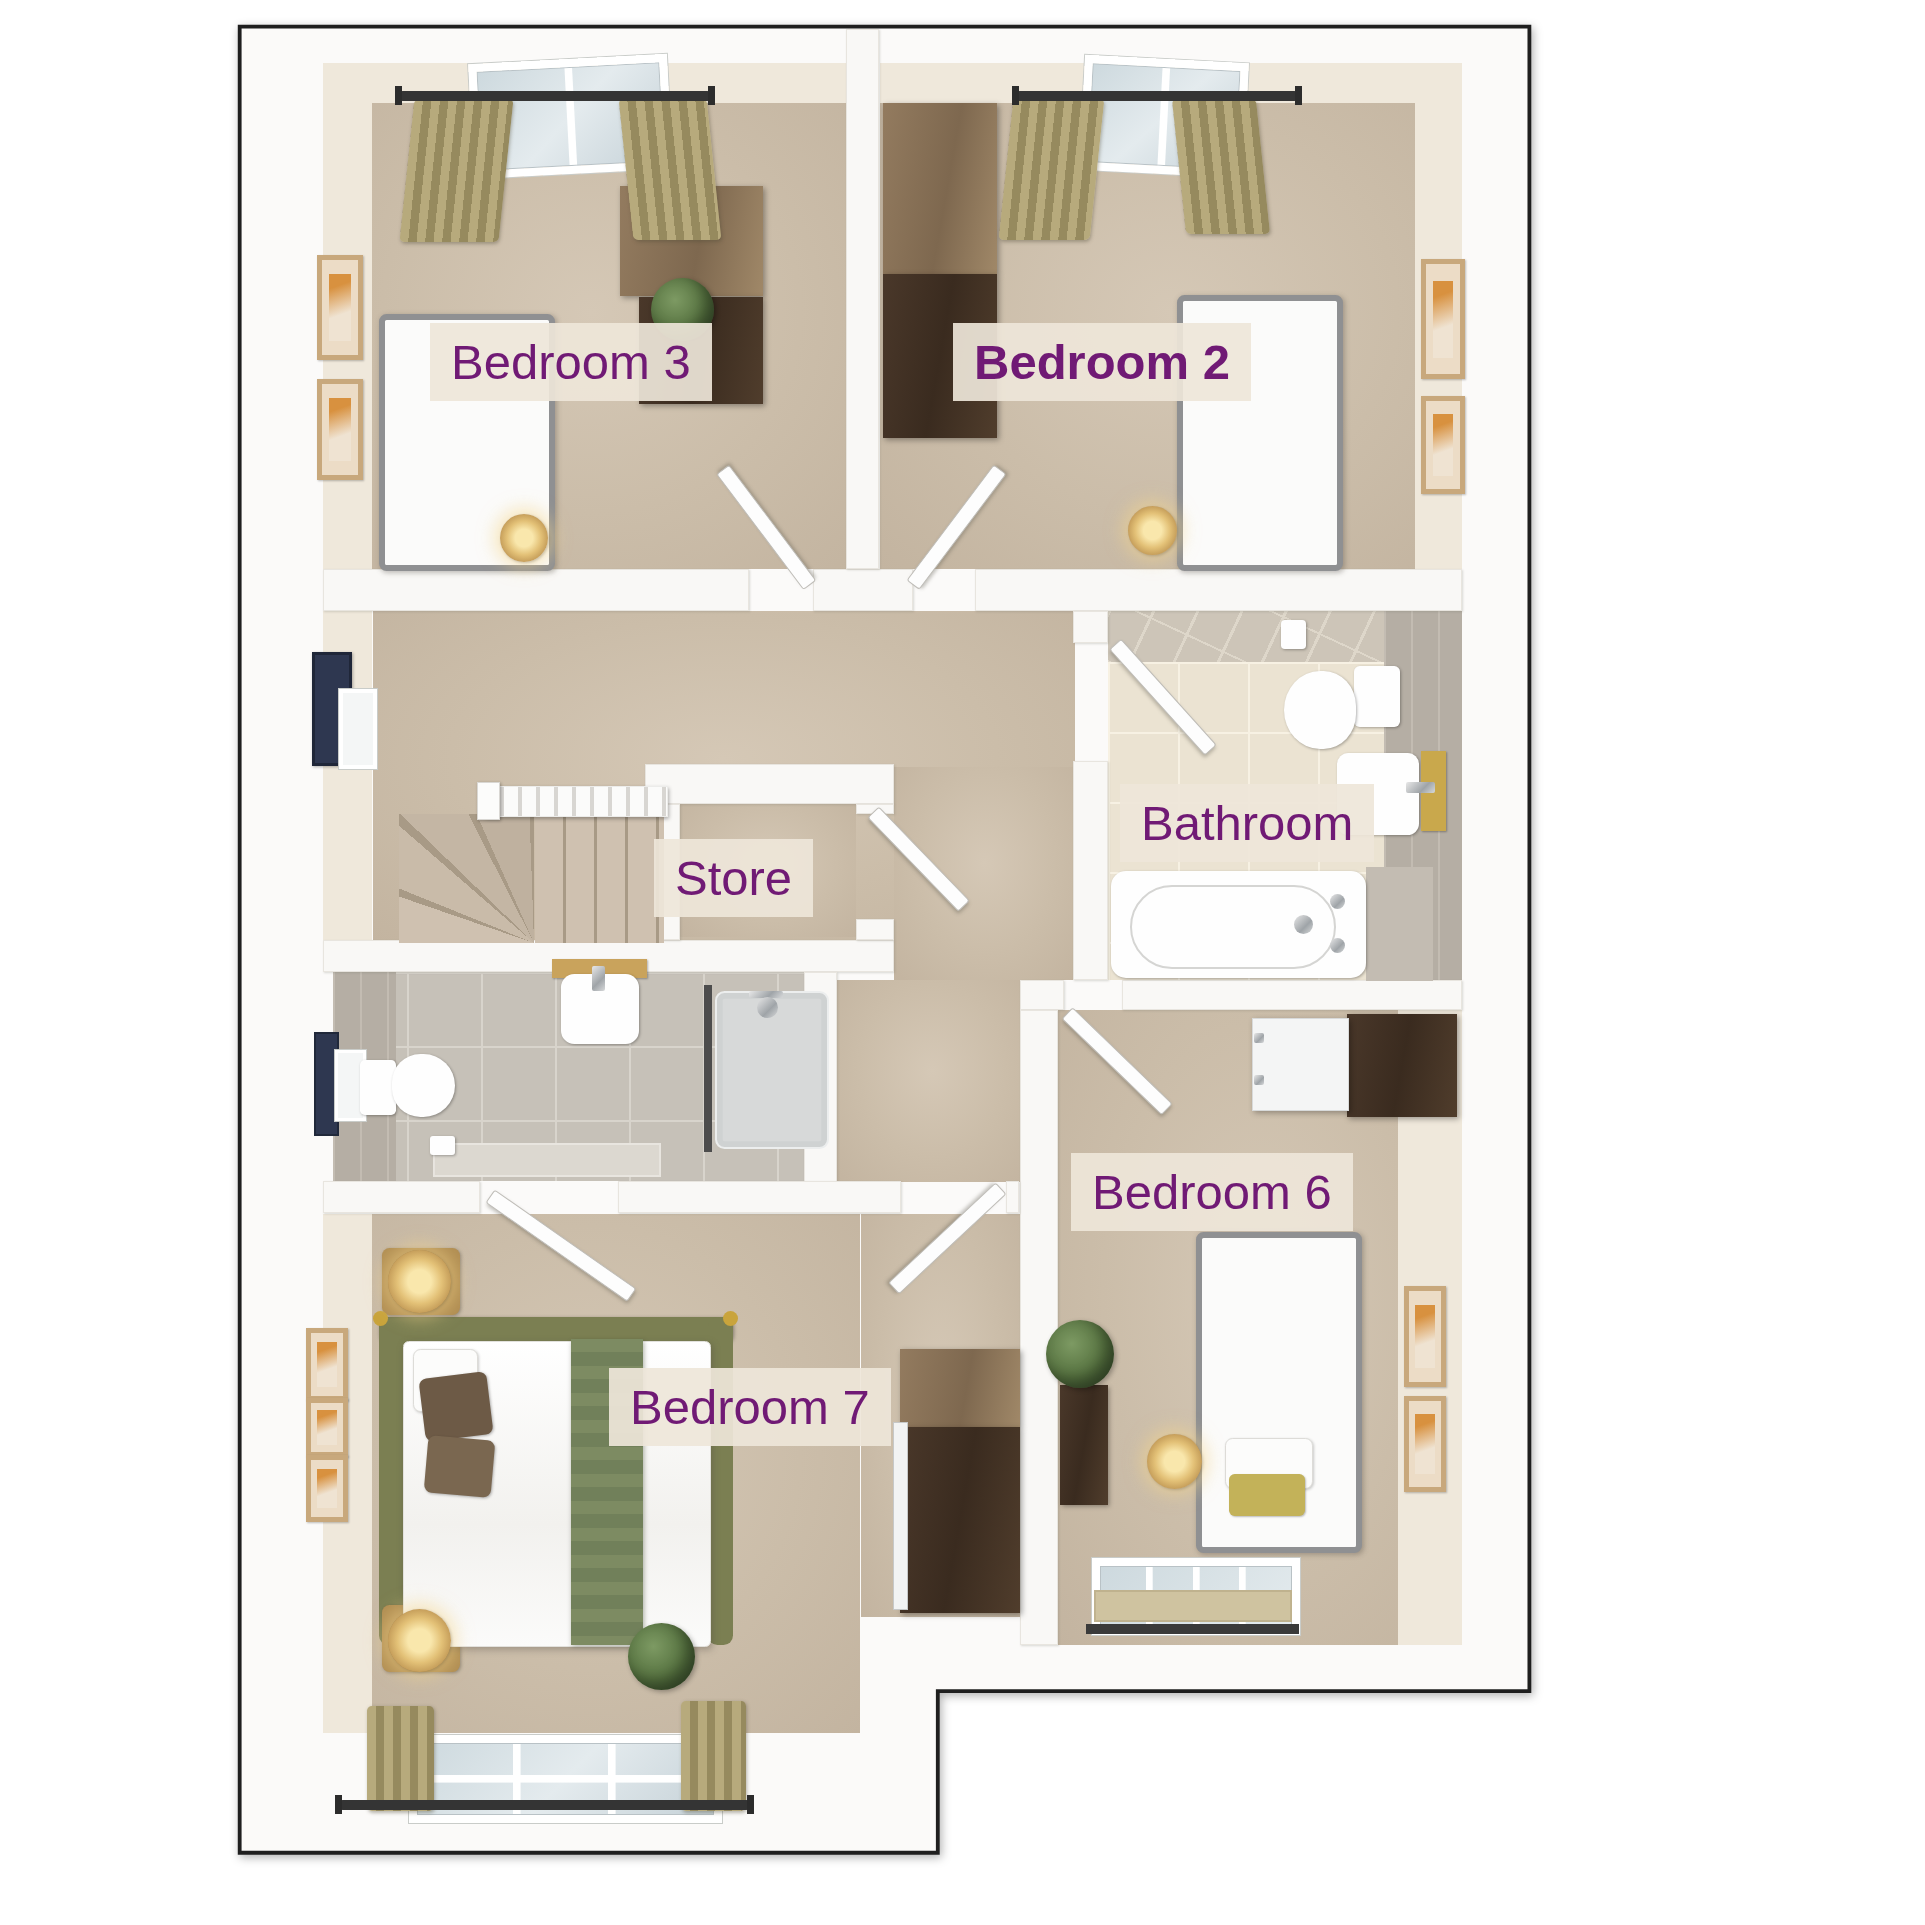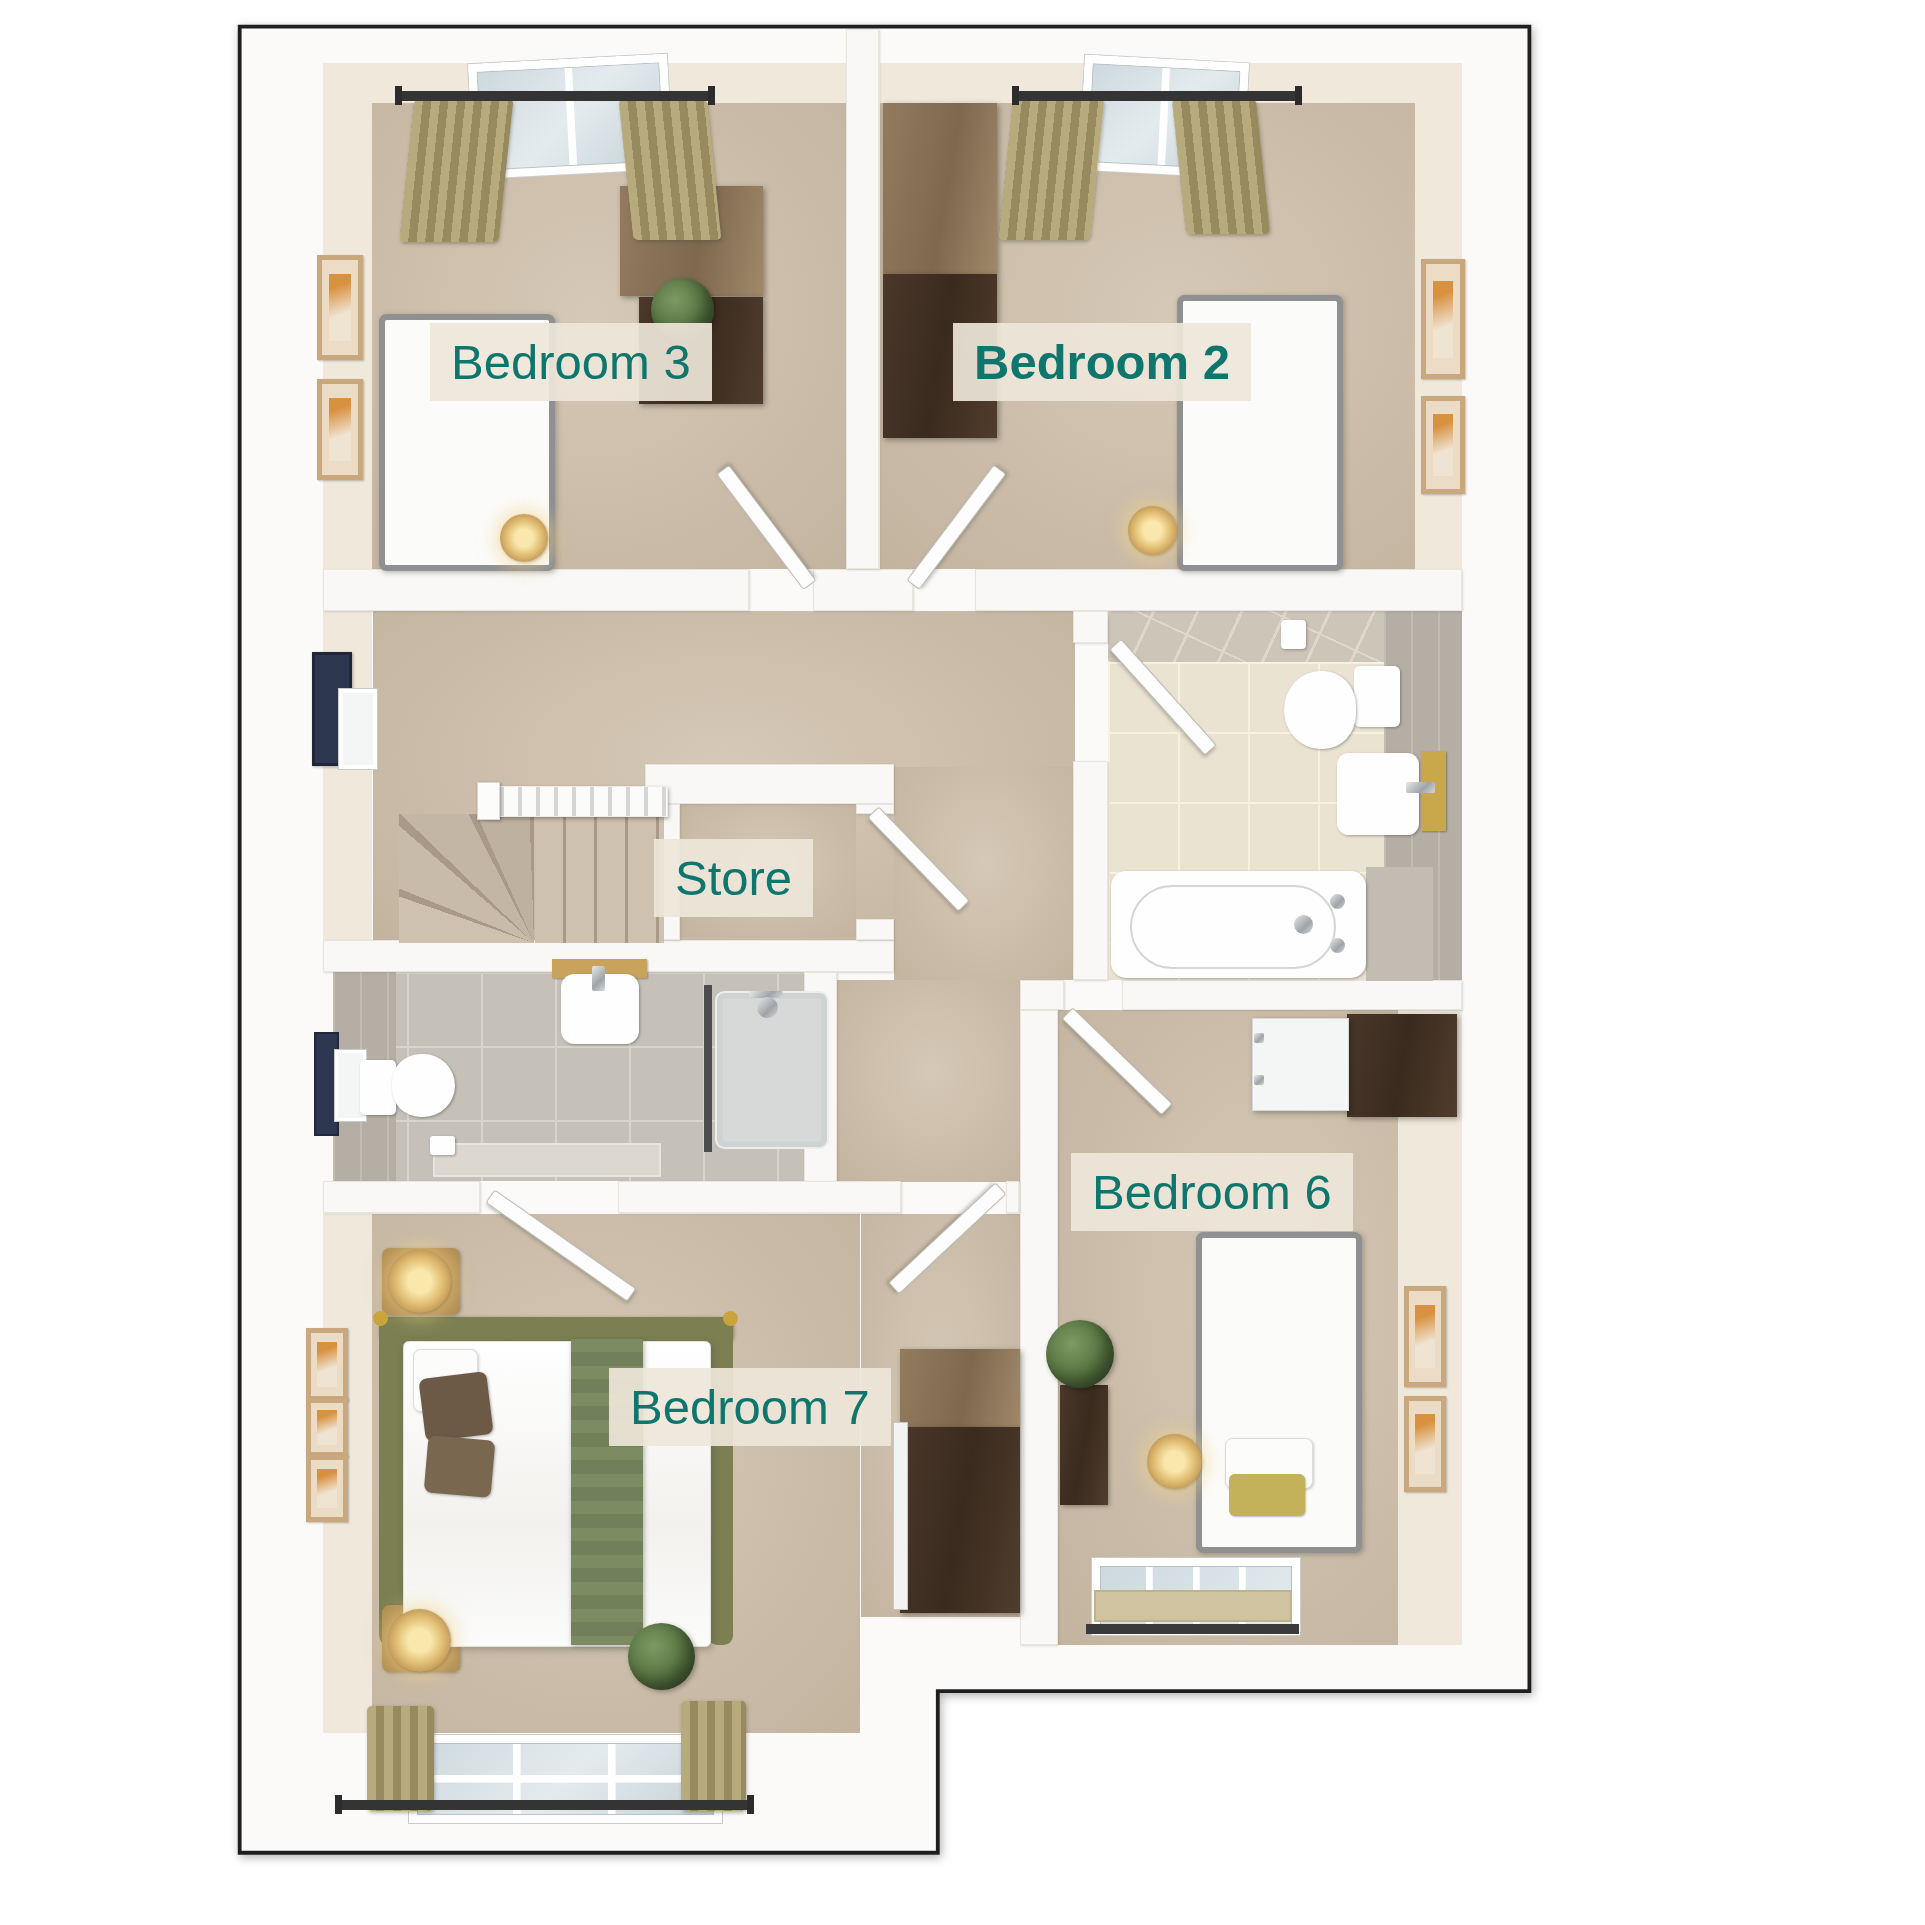--- a/index.html
+++ b/index.html
@@ -4,21 +4,21 @@
 <style>
   html,body{margin:0;padding:0;width:1926px;height:1926px;background:#ffffff;overflow:hidden;
     font-family:"Liberation Sans",sans-serif;}
   #plan{position:absolute;left:0;top:0;width:1926px;height:1926px;}
   #plan .layer{position:absolute;inset:0;}
   svg.outline{position:absolute;left:0;top:0;}
   .f{position:absolute;}
   .carpet{background:radial-gradient(ellipse at 50% 45%, #d5c8b6 0%, #cbbda9 55%, #c3b4a0 100%);}
   .cream{background:#efe8db;}
   .wall{position:absolute;background:#f9f8f6;box-shadow:inset 0 0 0 1px #e8e5df, 1px 1px 1.9px rgba(120,115,105,.25);}
-  .label{position:absolute;background:rgba(238,230,217,.92);color:#0f766e;
+  .label{position:absolute;background:rgba(238,230,217,.92);color:#701a75;
     font-size:49px;line-height:1.35;padding:5.7px 21px;white-space:nowrap;z-index:40;}
   .door{position:absolute;height:14.3px;background:#fdfdfd;border:1px solid #bfbdb8;border-radius:2.9px;
     box-shadow:1.9px 1.9px 3.8px rgba(90,85,75,.35);transform-origin:left center;z-index:30;}
   .win{position:absolute;background:
     linear-gradient(#ffffff 0 0) center/7.6px 100% no-repeat,
     linear-gradient(135deg,#cdd9de 0%,#e4ebee 50%,#c6d2d8 100%);
     border:8.6px solid #ffffff;box-shadow:0 0 0 1px #c9ccc9, inset 0 0 0 1px #b9c2c6;z-index:12;}
   .rod{position:absolute;height:9.5px;background:#343434;border-radius:3.8px;z-index:15;}
   .rod:before,.rod:after{content:"";position:absolute;top:-4.8px;width:6.7px;height:19px;background:#2c2c2c;}
   .rod:before{left:-3.8px}.rod:after{right:-3.8px}
@@ -268,17 +268,18 @@
     <div class="door" style="left:873px;top:804px;width:129px;transform:rotate(46deg);"></div>
     <div class="door" style="left:1115px;top:636px;width:141px;transform:rotate(48deg);"></div>
     <div class="door" style="left:1067px;top:1005px;width:137px;transform:rotate(44deg);"></div>
     <div class="door" style="left:1001px;top:1180px;width:145px;transform:rotate(137deg);"></div>
     <div class="door" style="left:490px;top:1188px;width:171px;transform:rotate(35deg);"></div>
   </div>
 
   <div class="label" style="left:430px;top:323px;">Bedroom 3</div>
   <div class="label" style="left:953px;top:323px;font-weight:bold;">Bedroom 2</div>
   <div class="label" style="left:654px;top:839px;">Store</div>
+  <div class="label" style="left:1120px;top:784px;">Bathroom</div>
   <div class="label" style="left:609px;top:1368px;">Bedroom 7</div>
   <div class="label" style="left:1071px;top:1153px;">Bedroom 6</div>
 
 </div>
 
 
 </body></html>

